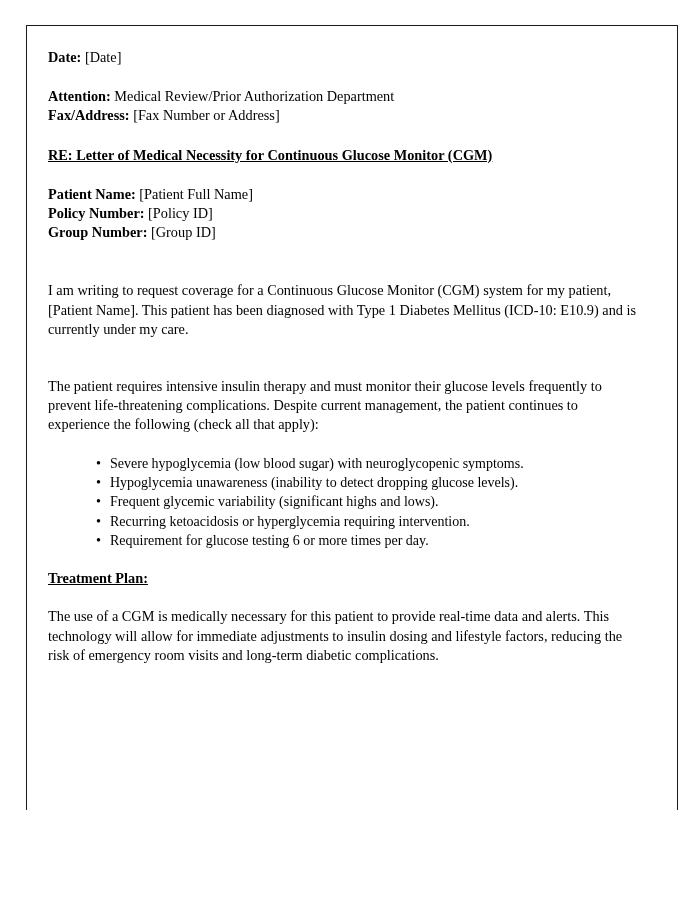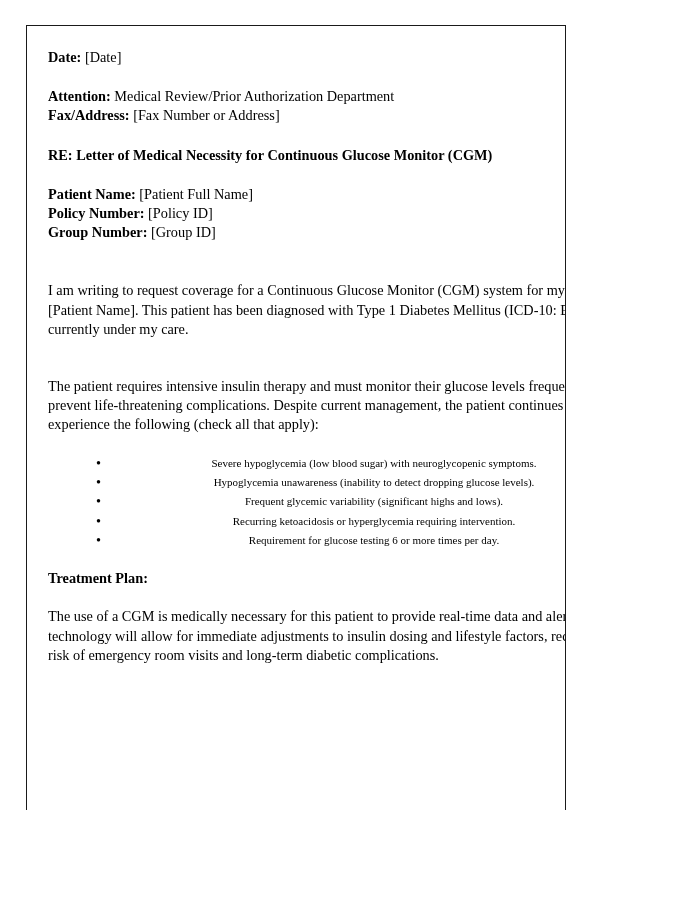--- a/index.html
+++ b/index.html
@@ -14,21 +14,21 @@
     overflow: hidden;
     font-family: "Liberation Serif", "DejaVu Serif", serif;
     color: #000000;
   }
 
   
   .page-sheet {
     position: absolute;
     left: 26px;
     top: 25px;
-    width: 540px;
+    width: 652px;
     height: 785px;
     background: #ffffff;
     border-left: 1.5px solid #1a1a1a;
     border-top: 1.5px solid #1a1a1a;
     border-right: 1.5px solid #1a1a1a;
     border-bottom: none;
     box-sizing: border-box;
     overflow: hidden;
   }
 
@@ -51,41 +51,41 @@
   .field-label {
     font-weight: bold;
   }
 
   .field-value {
     font-weight: normal;
   }
 
   .letter-heading {
     font-weight: bold;
+    text-decoration: underline;
   }
 
   
   .block-gap-sm { height: 19px; }
   .block-gap-md { height: 20px; }
 
   .letter-para {
     margin: 0;
   }
 
   ul.symptom-list {
     margin: 0;
     padding: 0 0 0 48px;
     list-style: none;
   }
   ul.symptom-list li {
-    font-size: 11px;
+    font-size: 14px;
     line-height: 19.3px;
     position: relative;
     padding-left: 14px;
-    text-align: center;
   }
   ul.symptom-list li::before {
     content: "\2022";
     position: absolute;
     left: 0;
     top: 0;
     font-size: 14.3px;
     line-height: 19.3px;
   }
 </style>

